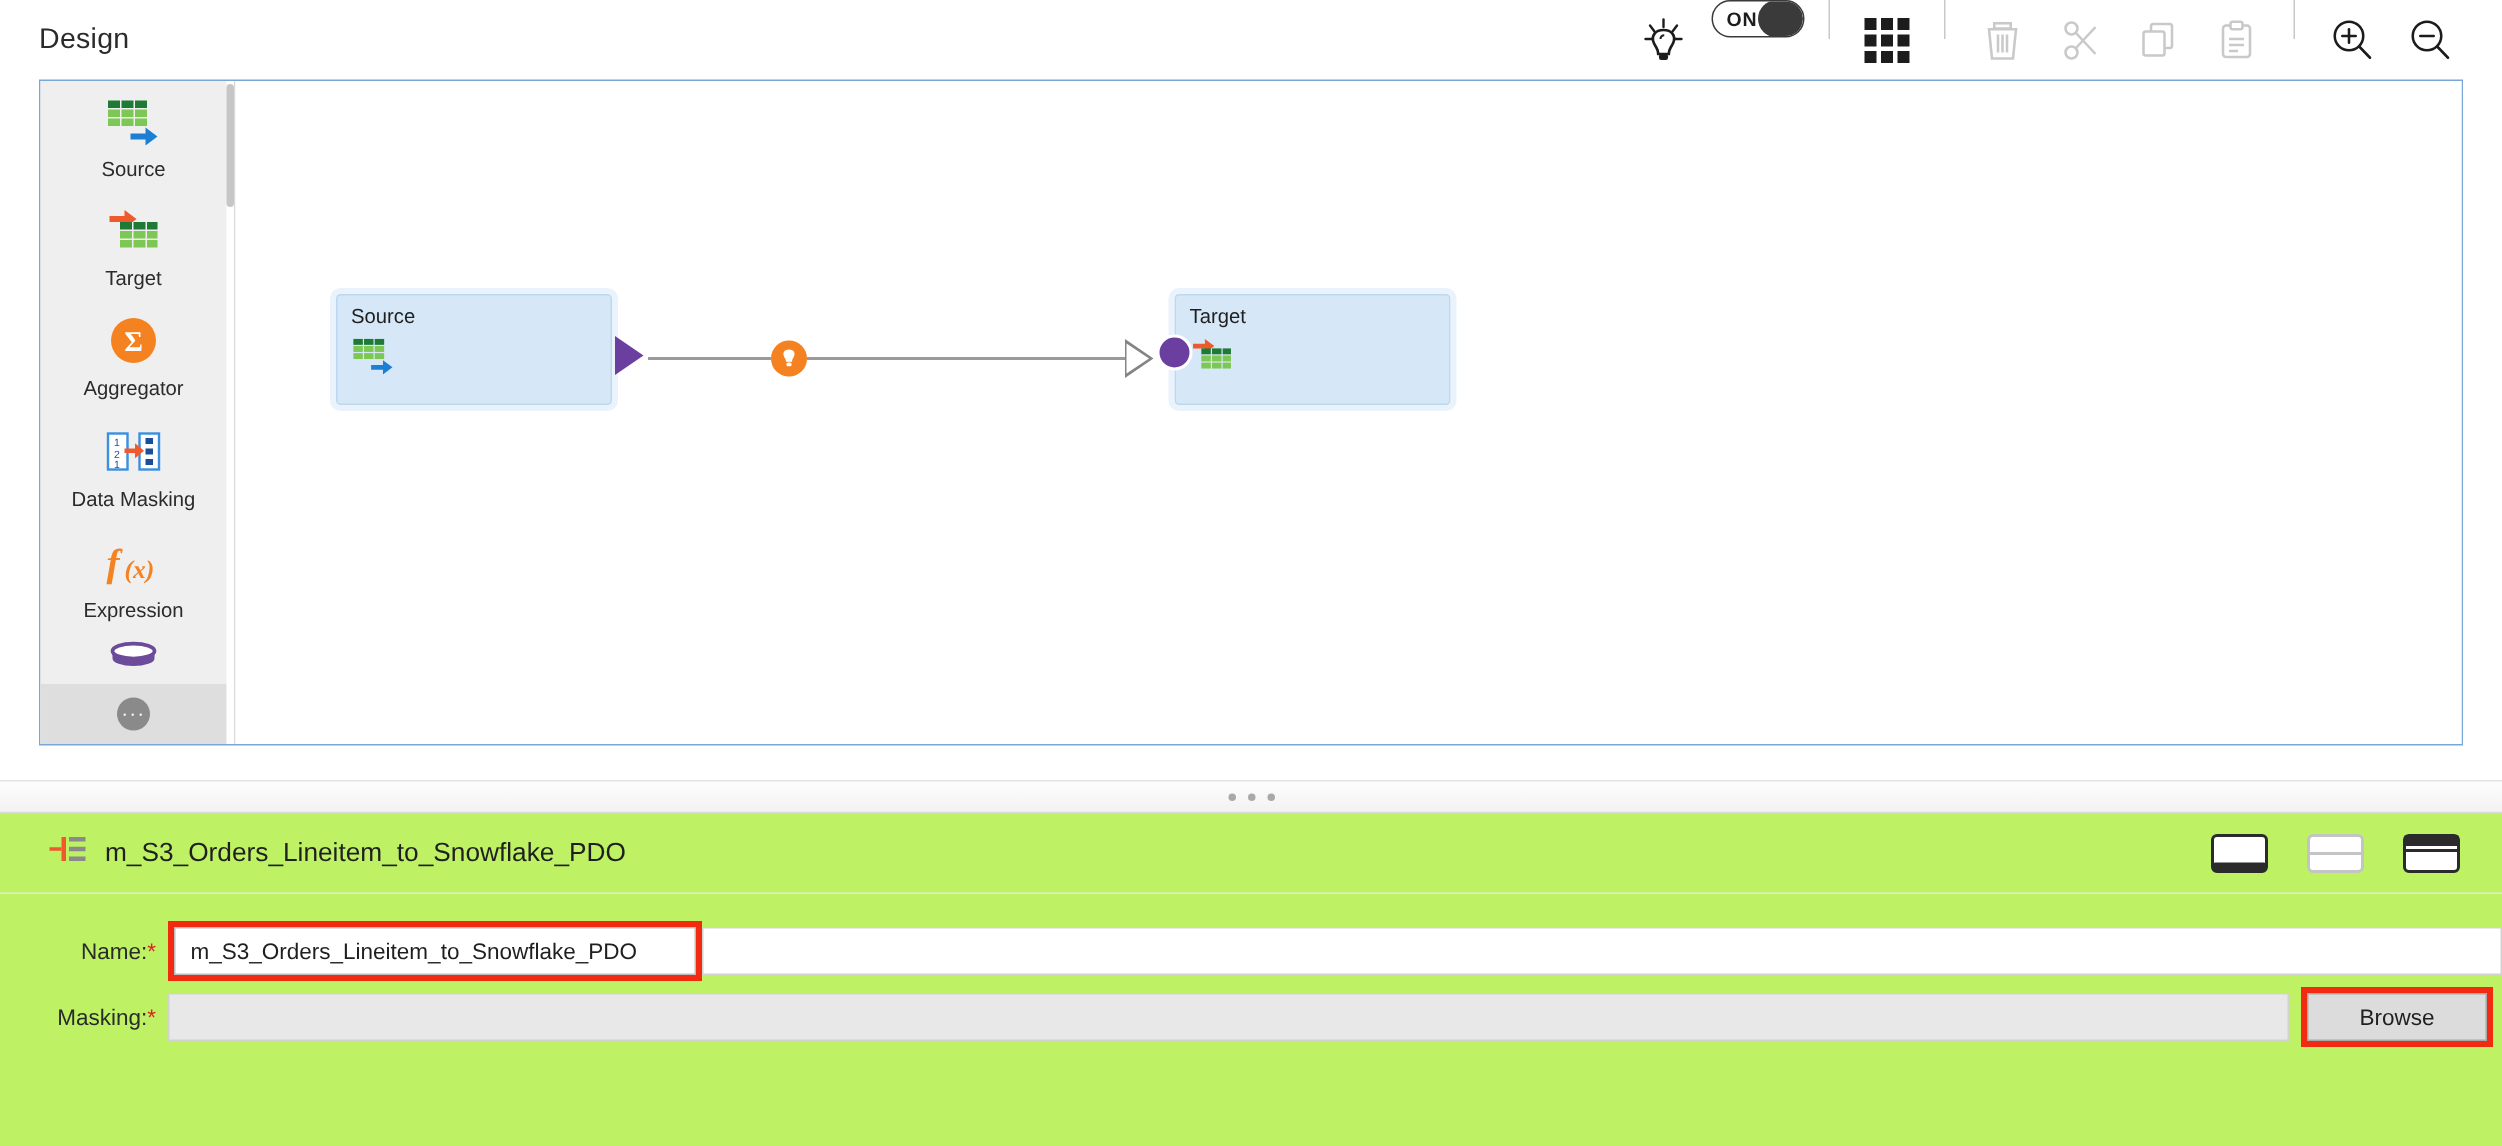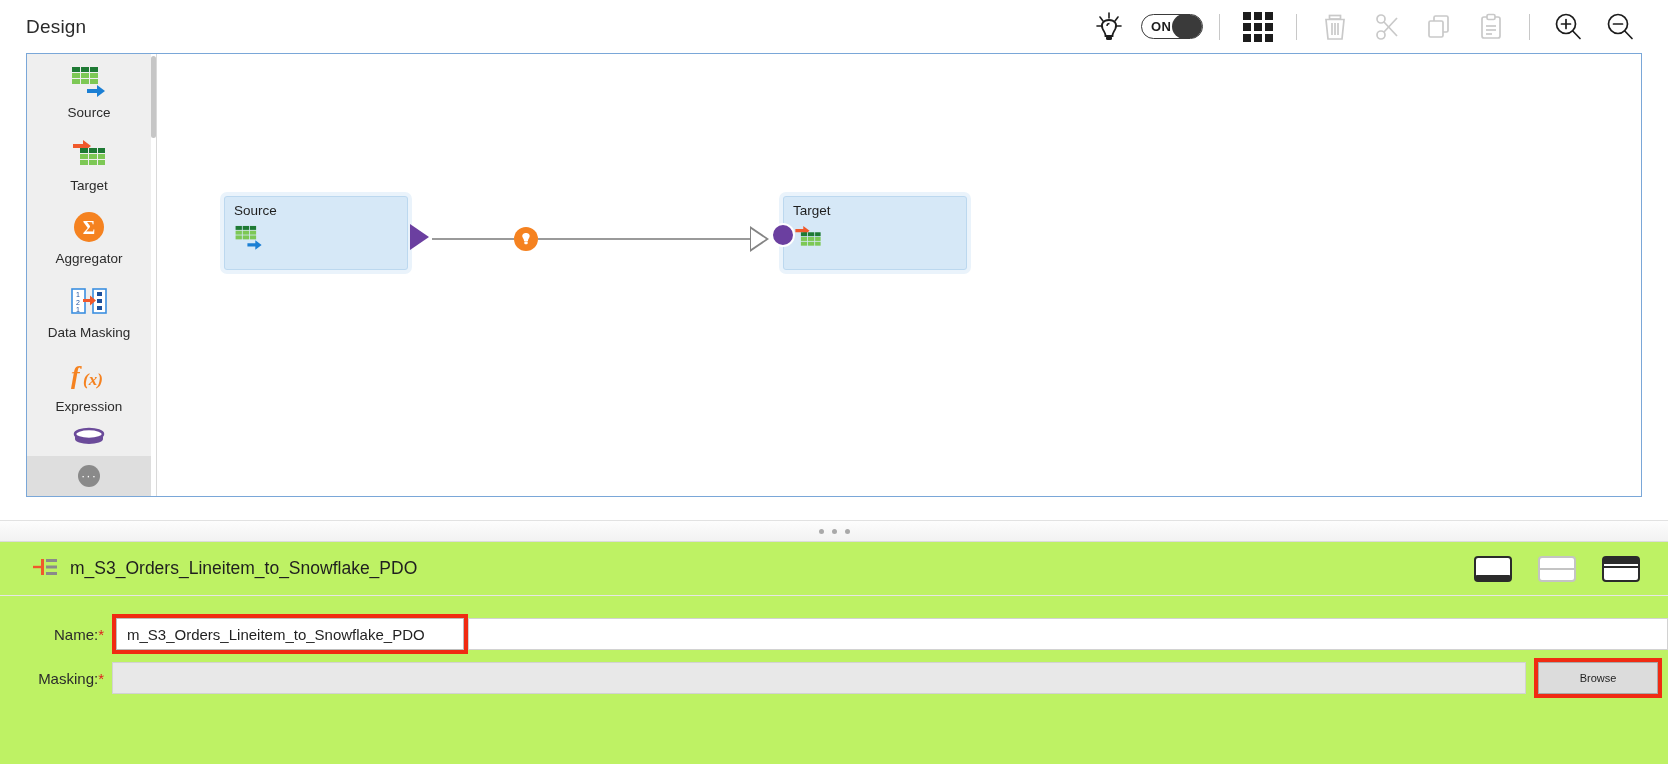--- a/index.html
+++ b/index.html
@@ -15,21 +15,21 @@
   
   .topbar {
     position: absolute; left: 0; top: 0; width: 1668px; height: 53px;
     background: #fff; display: flex; align-items: center;
   }
   .design-title {
     margin-left: 26px; font-size: 19px; color: #2b2b2b; letter-spacing: .2px;
   }
   .tb-right {
     position: absolute; right: 22px; top: 0; height: 53px;
-    display: flex; align-items: center; gap: 0;
+    display: flex; align-items: flex-start; gap: 0;
   }
   .tb-btn {
     width: 52px; height: 53px; display: flex; align-items: center; justify-content: center;
     cursor: pointer;
   }
   .tb-sep { width: 1px; height: 26px; background: #c8c8c8; margin: 0 12px; }
   .toggle {
     width: 62px; height: 25px; border-radius: 13px; border: 1.4px solid #3a3a3a;
     background: #fff; display: flex; align-items: center; position: relative;
     margin-left: 6px; margin-right: 4px; cursor: pointer; overflow: hidden;
@@ -164,21 +164,21 @@
     outline: none; line-height: 30px;
   }
   .txt-field.disabled { background: #e8e8e8; color: #1f1f1f; }
   .tail-field {
     height: 32px; border: 1px solid #d2d2d2; background: #fff; margin-left: 0; flex: 1;
   }
   .tail-field.disabled { background: #e8e8e8; }
   .browse-hl { border: 4px solid #f02b12; margin-left: 8px; margin-right: 6px; }
   .browse-btn {
     width: 120px; height: 32px; background: #dcdcdc; border: 1px solid #a9a9a9;
-    font-size: 11px; color: #1f1f1f; cursor: pointer; font-family: "Liberation Sans", sans-serif;
+    font-size: 15px; color: #1f1f1f; cursor: pointer; font-family: "Liberation Sans", sans-serif;
   }
 </style>
 </head>
 <body>
 
 <div id="app">
 
   <div class="topbar">
     <div class="design-title">Design</div>
 

